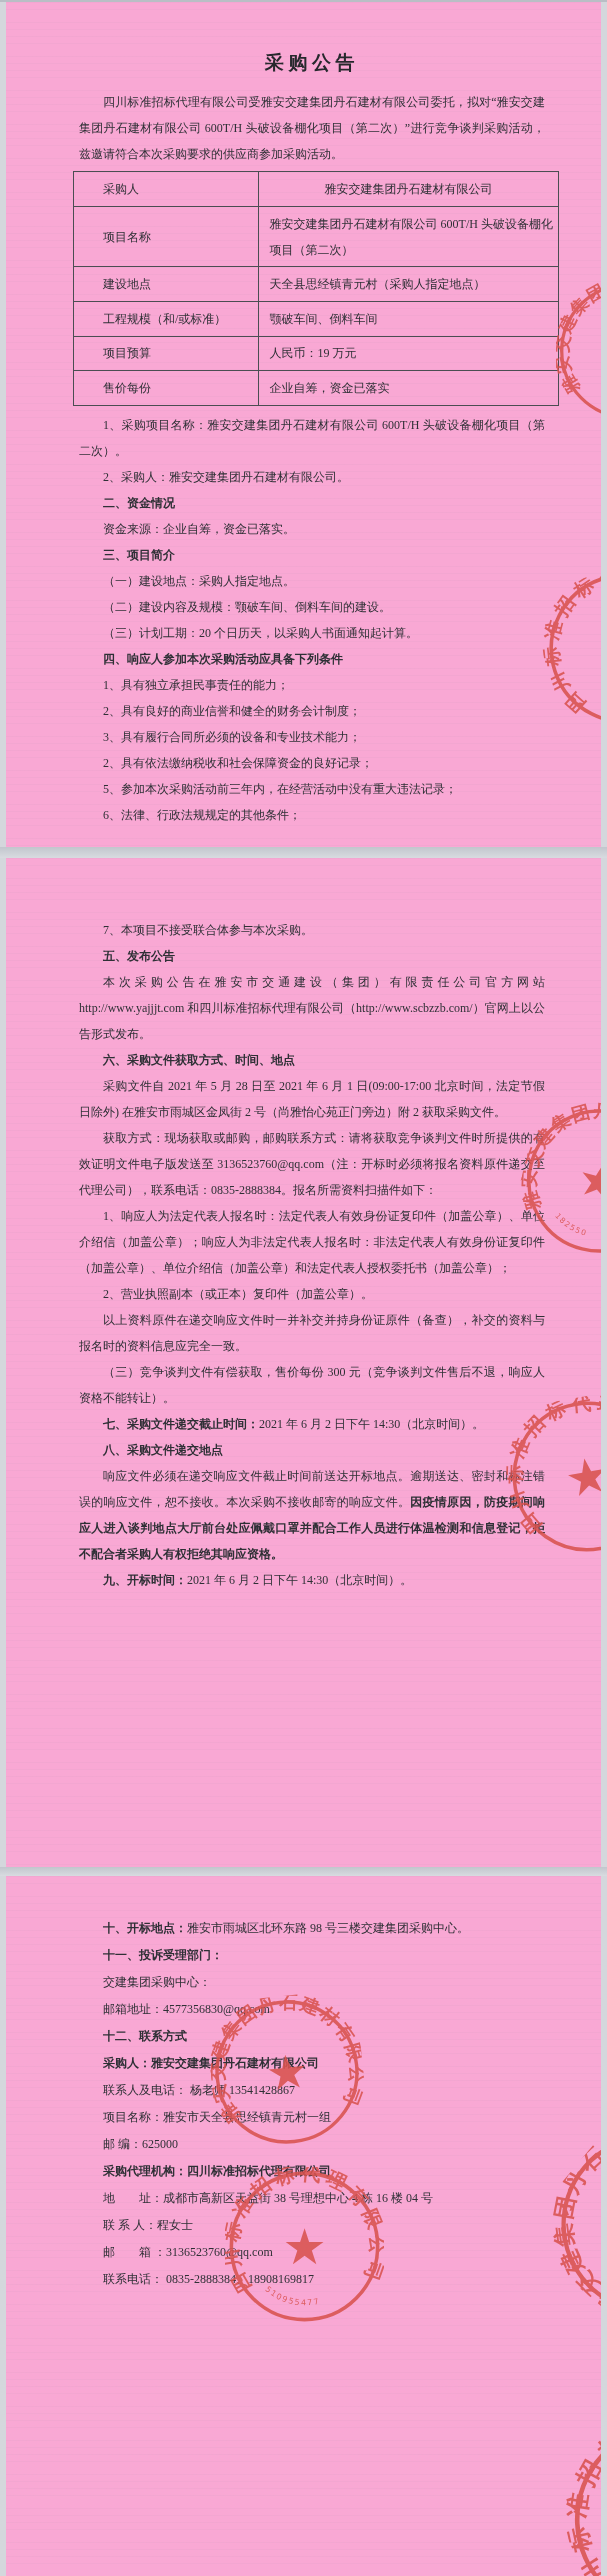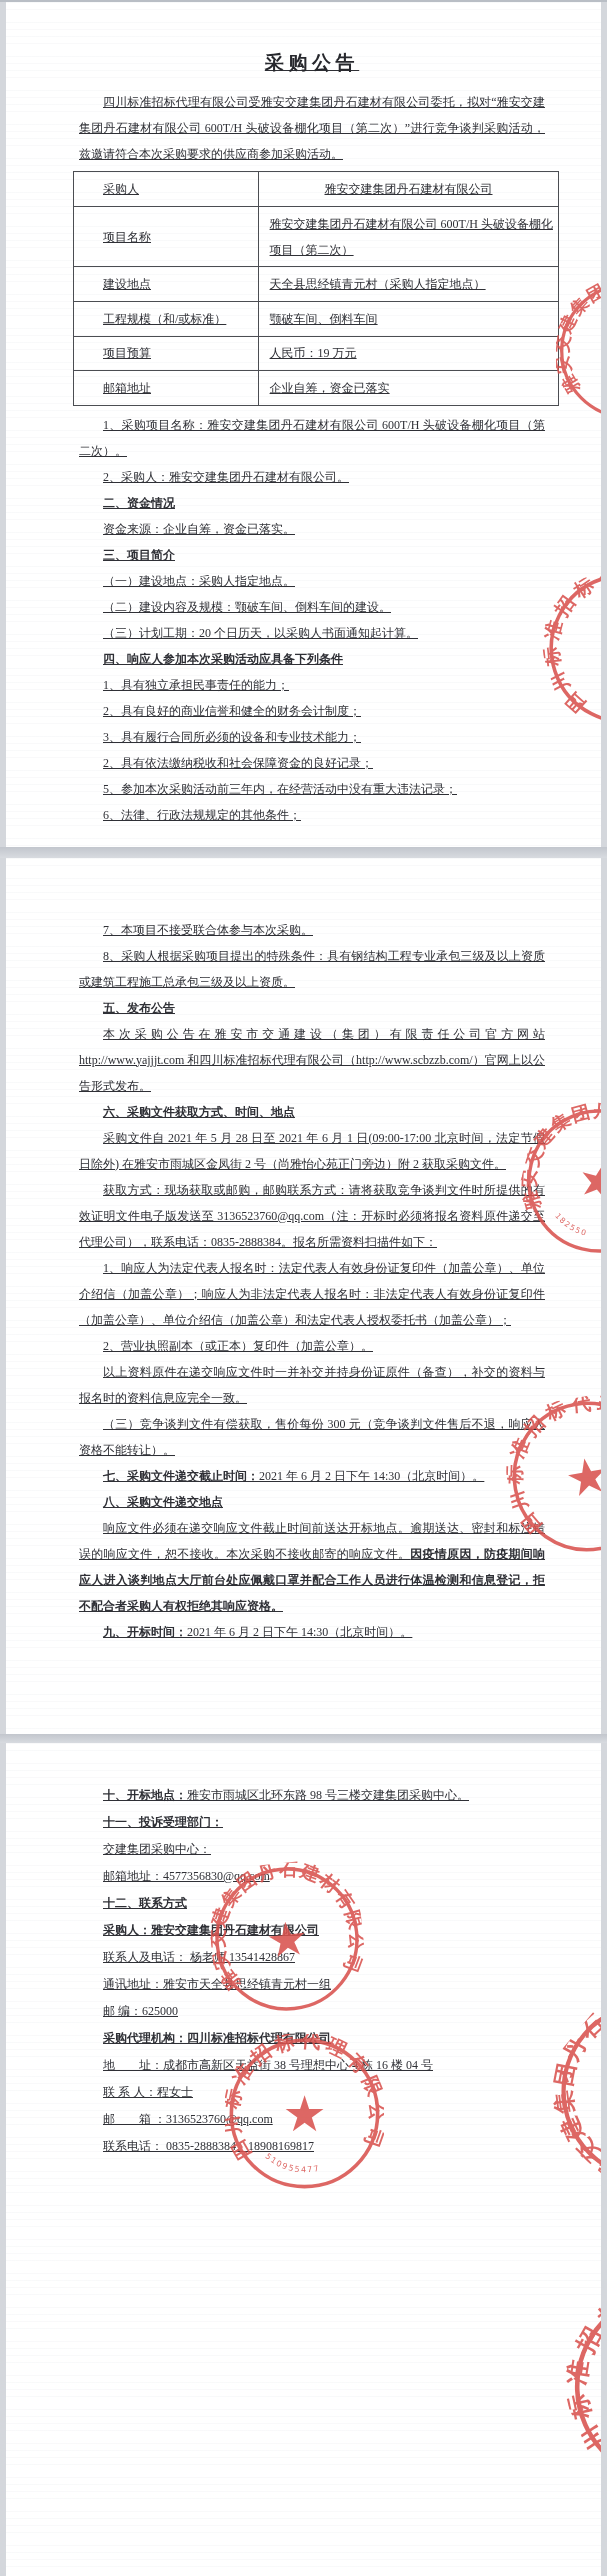--- a/index.html
+++ b/index.html
@@ -5,37 +5,36 @@
   html,body{margin:0;padding:0;}
   body{
     width:607px;
     background:#d4d7dc;
     font-family:"Liberation Serif","DejaVu Serif",serif;
   }
   .canvas{width:607px;position:relative;border-top:2.3px solid #b9bec5;}
   .page{
     position:relative;
     margin:0 6px;
-    background:#ffffff;
+    background:#f9a8d4;
     overflow:hidden;
     color:#2f3036;
     font-size:12px;
-    text-decoration:underline;
   }
   .page::after{ 
     content:"";
     position:absolute;inset:0;
     background:repeating-linear-gradient(180deg,
       rgba(110,120,140,0.045) 0 0.8px, rgba(0,0,0,0) 0.8px 6.8px);
     pointer-events:none;
   }
   .gap{height:10.6px;margin:0;background:linear-gradient(180deg,#c2c6cd,#d8dbe0);}
   .gap.g2{height:9px;}
   .p1{height:845px;}
-  .p2{height:876px;}
+  .p2{height:1009px;}
   .p3{height:1064px;}
   .content{position:relative;padding:0 56px 0 73px;z-index:1;}
   .p1 .content{padding-top:46px;}
   .p2 .content{padding-top:59px;line-height:26px;}
   .p3 .content{padding-top:39px;line-height:27px;}
   .p1 .content{line-height:26px;}
   h1.doc-title{
     margin:0 0 10.6px 0;
     text-align:center;
     font-size:19px;
@@ -92,21 +91,21 @@
         </div>
         <div class="tr">
           <div class="tc lab">工程规模（和/或标准）</div>
           <div class="tc val">颚破车间、倒料车间</div>
         </div>
         <div class="tr">
           <div class="tc lab">项目预算</div>
           <div class="tc val">人民币：19 万元</div>
         </div>
         <div class="tr">
-          <div class="tc lab">邮箱地址</div>
+          <div class="tc lab">售价每份</div>
           <div class="tc val">企业自筹，资金已落实</div>
         </div>
       </div>
 
       <p>1、采购项目名称：雅安交建集团丹石建材有限公司 600T/H 头破设备棚化项目（第二次）。</p>
       <p>2、采购人：雅安交建集团丹石建材有限公司。</p>
       <p class="h noj">二、资金情况</p>
       <p>资金来源：企业自筹，资金已落实。</p>
       <p class="h noj">三、项目简介</p>
       <p>（一）建设地点：采购人指定地点。</p>
@@ -139,21 +138,20 @@
       <text class="sstar" x="100" y="122">★</text>
       <text class="snum"><textPath href="#e2n" startOffset="20">5101095</textPath></text>
     </svg>
   </div>
 
   <div class="gap"></div>
 
   <div class="page p2">
     <div class="content">
       <p>7、本项目不接受联合体参与本次采购。</p>
-      <p>8、采购人根据采购项目提出的特殊条件：具有钢结构工程专业承包三级及以上资质或建筑工程施工总承包三级及以上资质。</p>
       <p class="h noj">五、发布公告</p>
       <p>本次采购公告在雅安市交通建设（集团）有限责任公司官方网站 http://www.yajjjt.com 和四川标准招标代理有限公司（http://www.scbzzb.com/）官网上以公告形式发布。</p>
       <p class="h noj">六、采购文件获取方式、时间、地点</p>
       <p>采购文件自 2021 年 5 月 28 日至 2021 年 6 月 1 日(09:00-17:00 北京时间，法定节假日除外) 在雅安市雨城区金凤街 2 号（尚雅怡心苑正门旁边）附 2 获取采购文件。</p>
       <p>获取方式：现场获取或邮购，邮购联系方式：请将获取竞争谈判文件时所提供的有效证明文件电子版发送至 3136523760@qq.com（注：开标时必须将报名资料原件递交至代理公司），联系电话：0835-2888384。报名所需资料扫描件如下：</p>
       <p>1、响应人为法定代表人报名时：法定代表人有效身份证复印件（加盖公章）、单位介绍信（加盖公章）；响应人为非法定代表人报名时：非法定代表人有效身份证复印件（加盖公章）、单位介绍信（加盖公章）和法定代表人授权委托书（加盖公章）；</p>
       <p>2、营业执照副本（或正本）复印件（加盖公章）。</p>
       <p>以上资料原件在递交响应文件时一并补交并持身份证原件（备查），补交的资料与报名时的资料信息应完全一致。</p>
       <p>（三）竞争谈判文件有偿获取，售价每份 300 元（竞争谈判文件售后不退，响应人资格不能转让）。</p>
       <p><b>七、采购文件递交截止时间：</b><span>2021 年 6 月 2 日下午 14:30（北京时间）。</span></p>
@@ -186,21 +184,21 @@
 
   <div class="page p3">
     <div class="content">
       <p><b>十、开标地点：</b><span>雅安市雨城区北环东路 98 号三楼交建集团采购中心。</span></p>
       <p class="h noj">十一、投诉受理部门：</p>
       <p class="noj">交建集团采购中心：</p>
       <p class="noj">邮箱地址：4577356830@qq.com</p>
       <p class="h noj">十二、联系方式</p>
       <p class="h noj">采购人：雅安交建集团丹石建材有限公司</p>
       <p class="noj">联系人及电话：  杨老师   13541428867</p>
-      <p class="noj">通讯地址：雅安市天全县思经镇青元村一组</p>
+      <p class="noj">项目名称：雅安市天全县思经镇青元村一组</p>
       <p class="noj">邮  编：625000</p>
       <p class="h noj">采购代理机构：四川标准招标代理有限公司</p>
       <p class="noj">地　　址：成都市高新区天益街 38 号理想中心 4 栋 16 楼 04 号</p>
       <p class="noj">联 系 人：程女士</p>
       <p class="noj">邮　　箱 ：3136523760@qq.com</p>
       <p class="noj">联系电话：  0835-2888384、18908169817</p>
     </div>
 
     <svg class="stamp" width="152" height="152" viewBox="0 0 200 200" style="left:205px;top:120px;transform:rotate(-6deg);font-size:16px">
       <defs>

